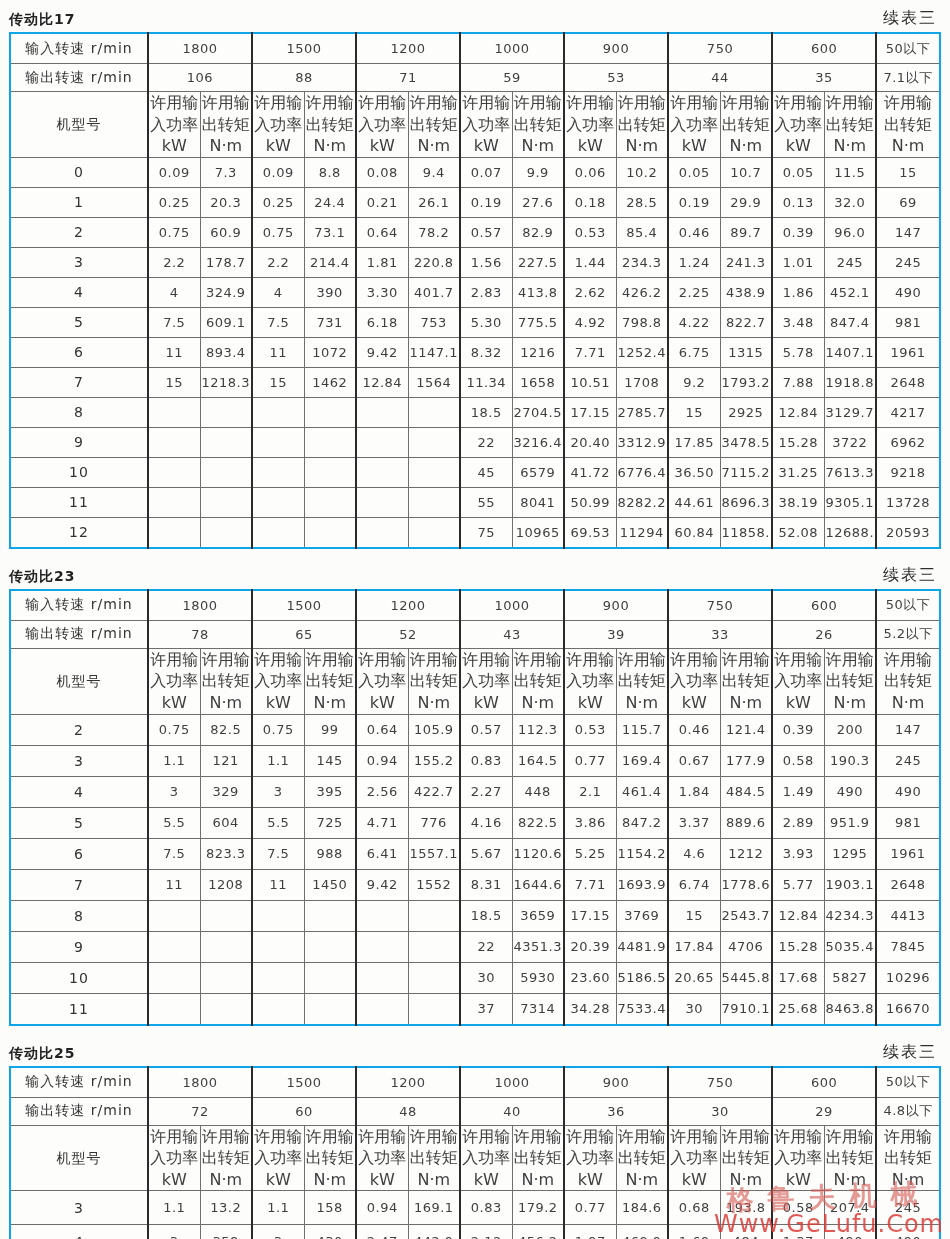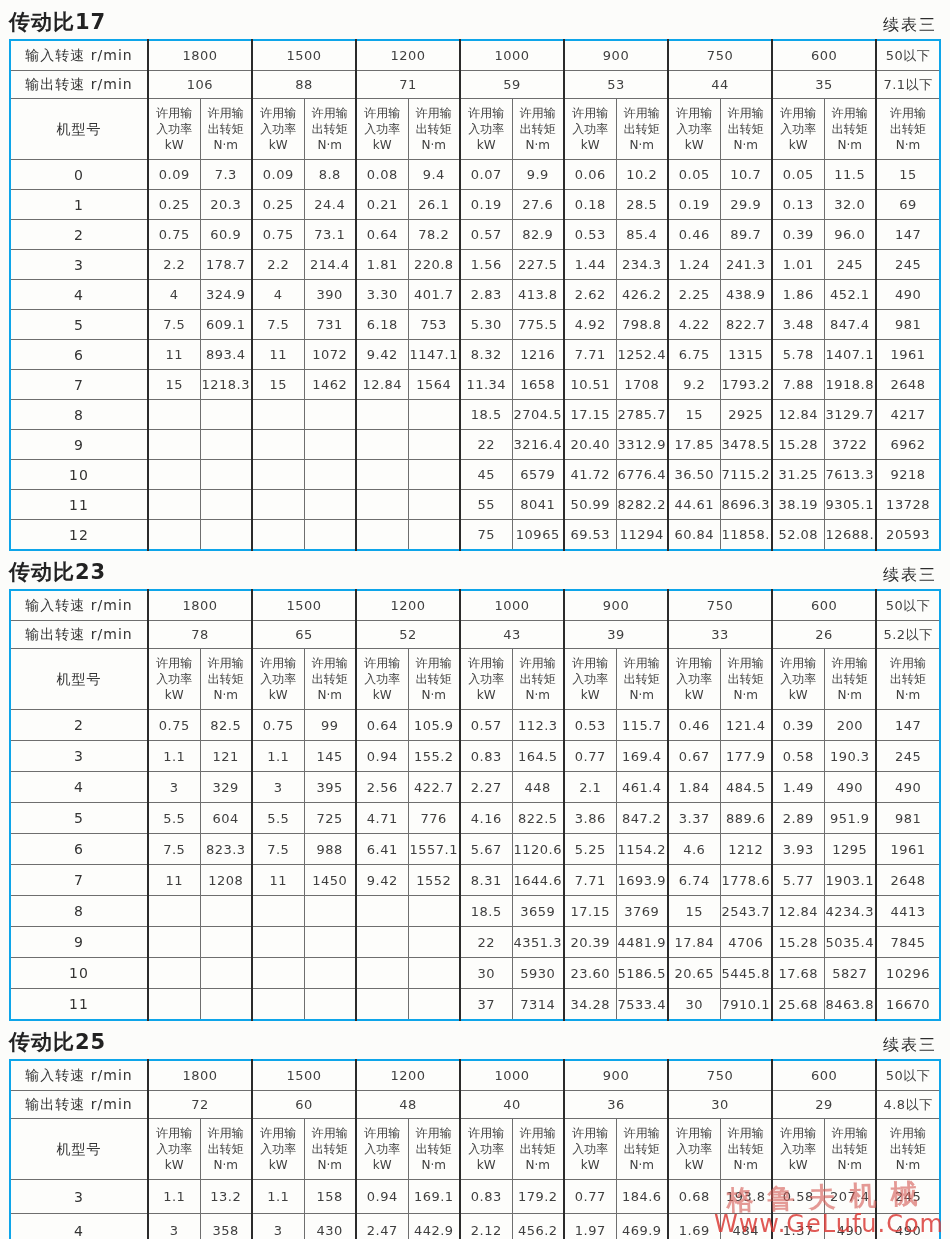--- a/index.html
+++ b/index.html
@@ -3,38 +3,38 @@
 <meta charset="utf-8">
 <style>
   html,body{margin:0;padding:0;}
   body{
     width:950px;height:1239px;overflow:hidden;position:relative;
     background:#fcfcfa;color:#3a3a3a;
     font-family:"DejaVu Sans","Liberation Sans",sans-serif;
   }
   .page{padding:4px 9px 0 9px;}
   .sec{margin-top:2px;}
-  .sec + .sec{margin-top:5px;}
+  .sec + .sec{margin-top:14px;}
   .sec-head{display:flex;justify-content:space-between;align-items:flex-end;padding:2px 2px 3px 0;}
-  .sec-title{margin:0;font-size:21px;font-weight:bold;color:#222;letter-spacing:1px;}
+  .sec-title{margin:0;font-size:14px;font-weight:bold;color:#222;letter-spacing:1px;}
   .cont-label{font-size:16px;color:#2e2e2e;letter-spacing:2px;padding-right:2px;text-align:right;}
   table.ratio-table{
     table-layout:fixed;border-collapse:collapse;width:932px;
     border:2px solid #0ea5e9;background:#fdfdfb;
   }
   .ratio-table td{
     border:1px solid #6e6e6e;text-align:center;vertical-align:middle;
     padding:0 1px;font-size:13px;color:#3f3f3f;letter-spacing:0.5px;
     overflow:hidden;white-space:nowrap;
   }
   .ratio-table td.g{border-left:2px solid #2b2b2b;}
   .ratio-table td.c-label{border-right:2px solid #2b2b2b;font-size:14px;letter-spacing:1px;color:#333;}
   .speed-row td{height:29px;}
   .out-row td{height:27px;}
-  .head-row td{height:60px;font-size:12px;line-height:1.35;letter-spacing:0;}
+  .head-row td{height:60px;font-size:16px;line-height:1.35;letter-spacing:0;}
   .data-row td{height:29px;}
   .t2 .data-row td{height:30px;}
   .t3 .data-row td{height:33px;}
   .w-model{width:138px;}
   .w-d{width:52px;}
   .w-last{width:64px;}
   .watermark{
     position:absolute;right:6px;bottom:2px;text-align:center;
     pointer-events:none;line-height:1.05;
   }

